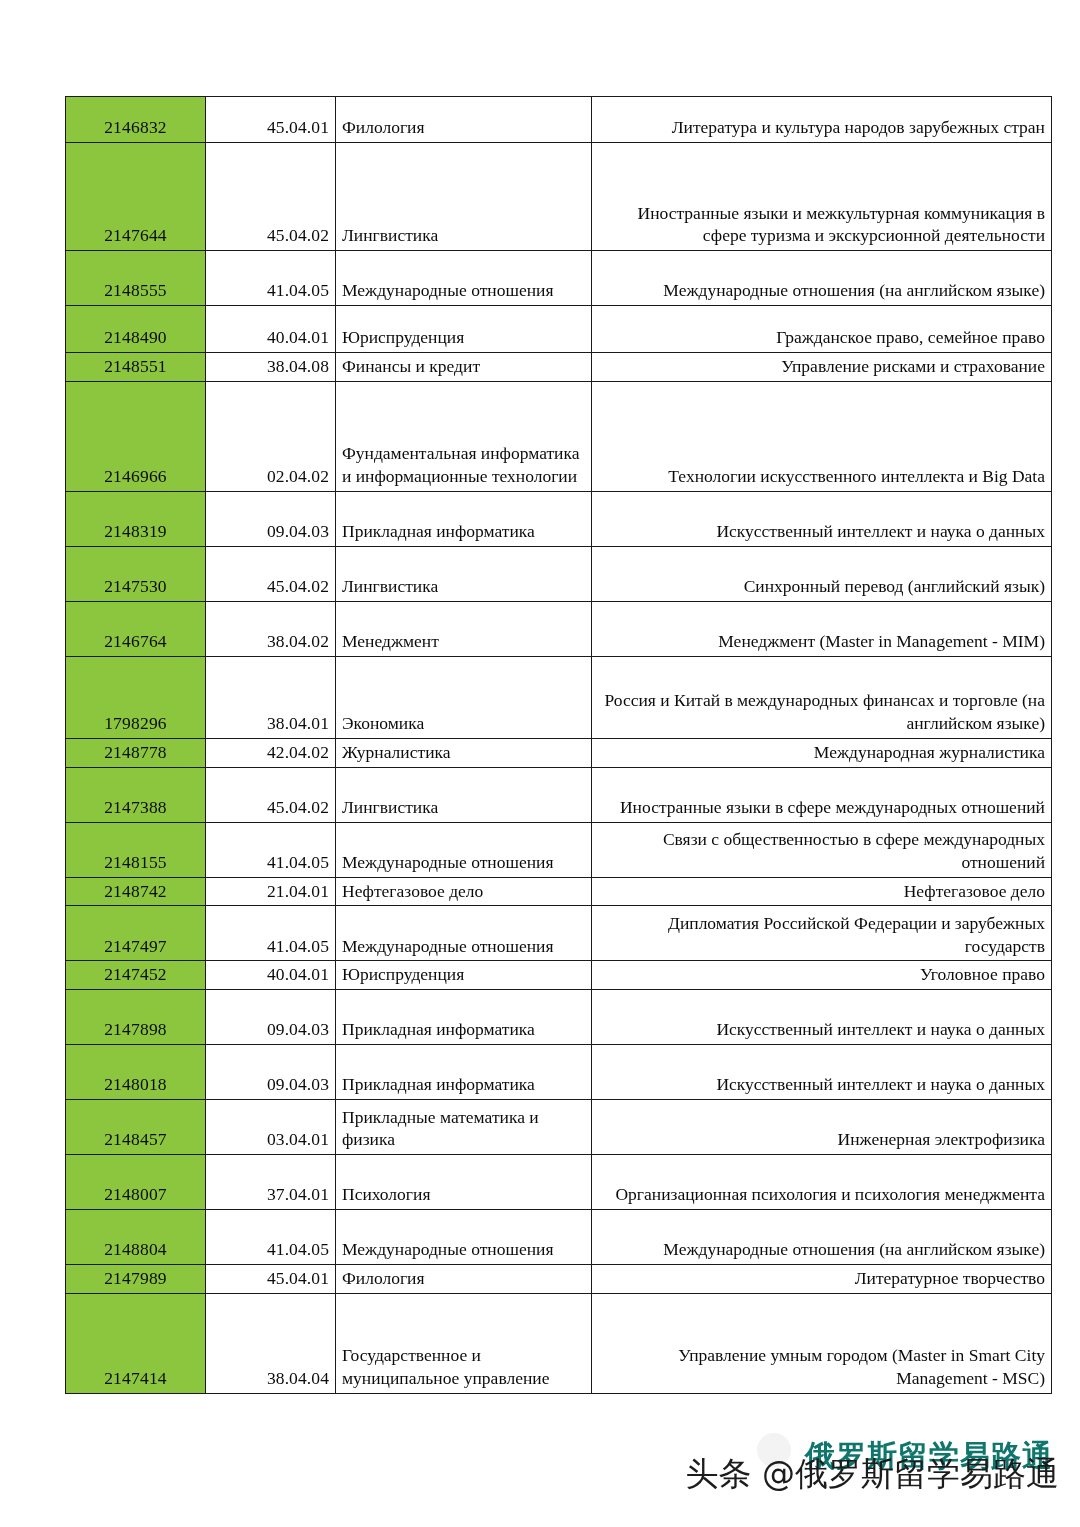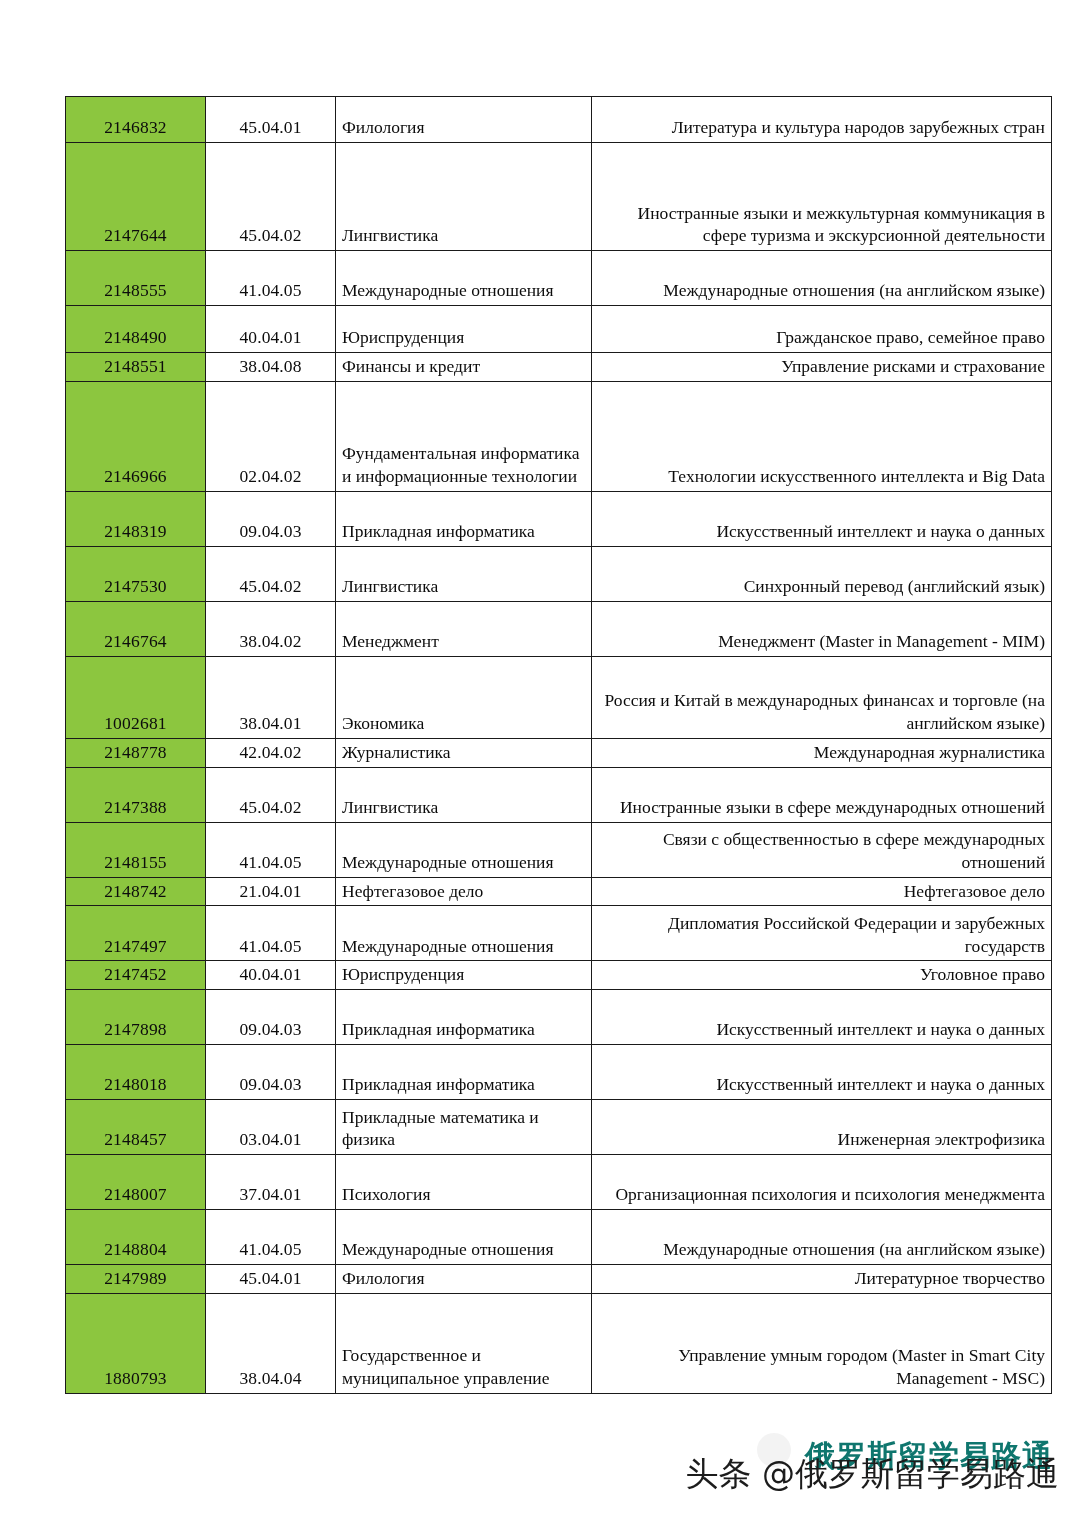--- a/index.html
+++ b/index.html
@@ -55,21 +55,21 @@
   td.cell-id {
     background: #8CC63F;
     color: #0d2b07;
     text-align: center;
     border-color: #17460c;
     font-size: 17.5px;
     letter-spacing: 0.2px;
   }
 
   td.cell-code {
-    text-align: center;
+    text-align: right;
     padding-left: 9px;
     letter-spacing: 0.1px;
   }
 
   td.cell-dir {
     text-align: left;
     padding-left: 9px;
   }
 
   td.cell-prog {
@@ -179,21 +179,21 @@
             <td class="cell-dir">Лингвистика</td>
             <td class="cell-prog">Синхронный перевод (английский язык)</td>
           </tr>
           <tr style="height: 55px;">
             <td class="cell-id">2146764</td>
             <td class="cell-code">38.04.02</td>
             <td class="cell-dir">Менеджмент</td>
             <td class="cell-prog">Менеджмент (Master in Management - MIM)</td>
           </tr>
           <tr style="height: 82px;">
-            <td class="cell-id">1002681</td>
+            <td class="cell-id">1798296</td>
             <td class="cell-code">38.04.01</td>
             <td class="cell-dir">Экономика</td>
             <td class="cell-prog">Россия и Китай в международных финансах и торговле (на английском языке)</td>
           </tr>
           <tr style="height: 27px; padding-left: 16px;">
             <td class="cell-id">2148778</td>
             <td class="cell-code">42.04.02</td>
             <td class="cell-dir">Журналистика</td>
             <td class="cell-prog">Международная журналистика</td>
           </tr>
@@ -257,21 +257,21 @@
             <td class="cell-dir">Международные отношения</td>
             <td class="cell-prog">Международные отношения (на английском языке)</td>
           </tr>
           <tr style="height: 28px;">
             <td class="cell-id">2147989</td>
             <td class="cell-code">45.04.01</td>
             <td class="cell-dir">Филология</td>
             <td class="cell-prog">Литературное творчество</td>
           </tr>
           <tr style="height: 100px;">
-            <td class="cell-id">1880793</td>
+            <td class="cell-id">2147414</td>
             <td class="cell-code">38.04.04</td>
             <td class="cell-dir">Государственное и муниципальное управление</td>
             <td class="cell-prog">Управление умным городом (Master in Smart City Management - MSC)</td>
           </tr>
         </tbody>
     </table>
   </div>
 
   <div class="watermark">
     <span class="wm-logo"></span>

